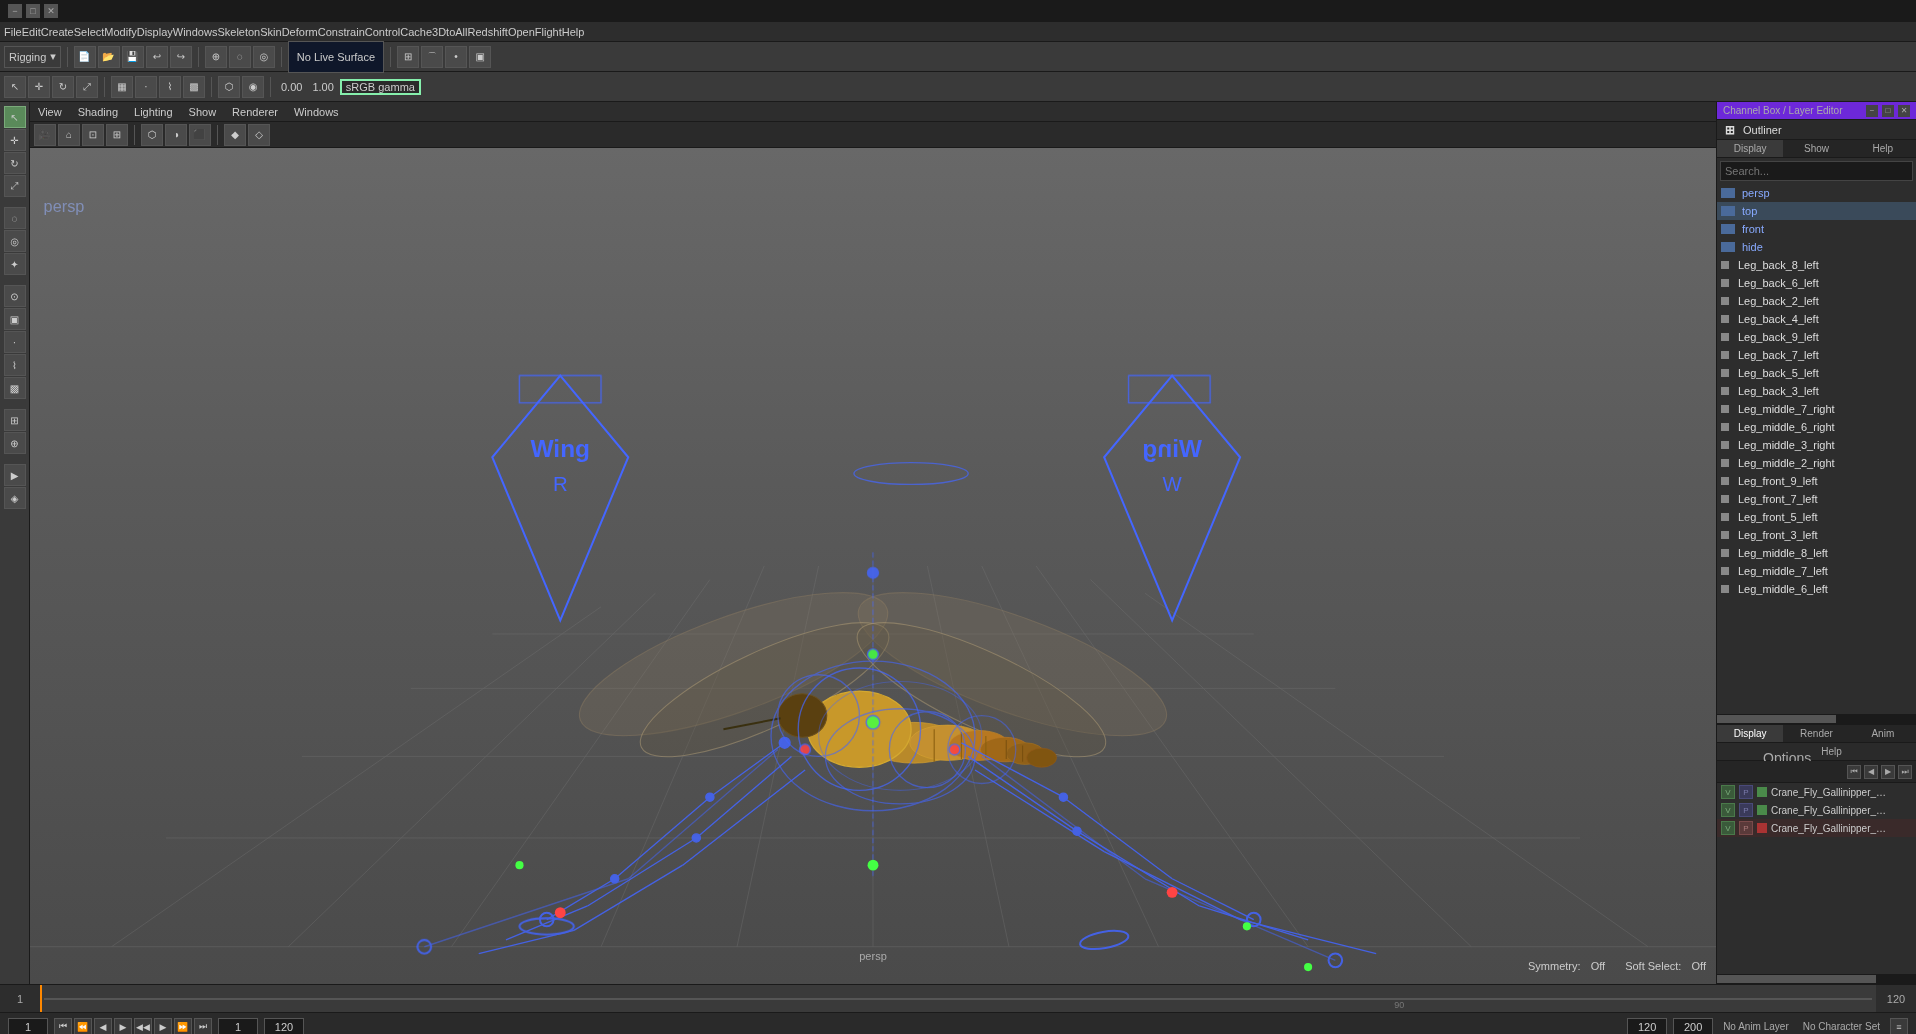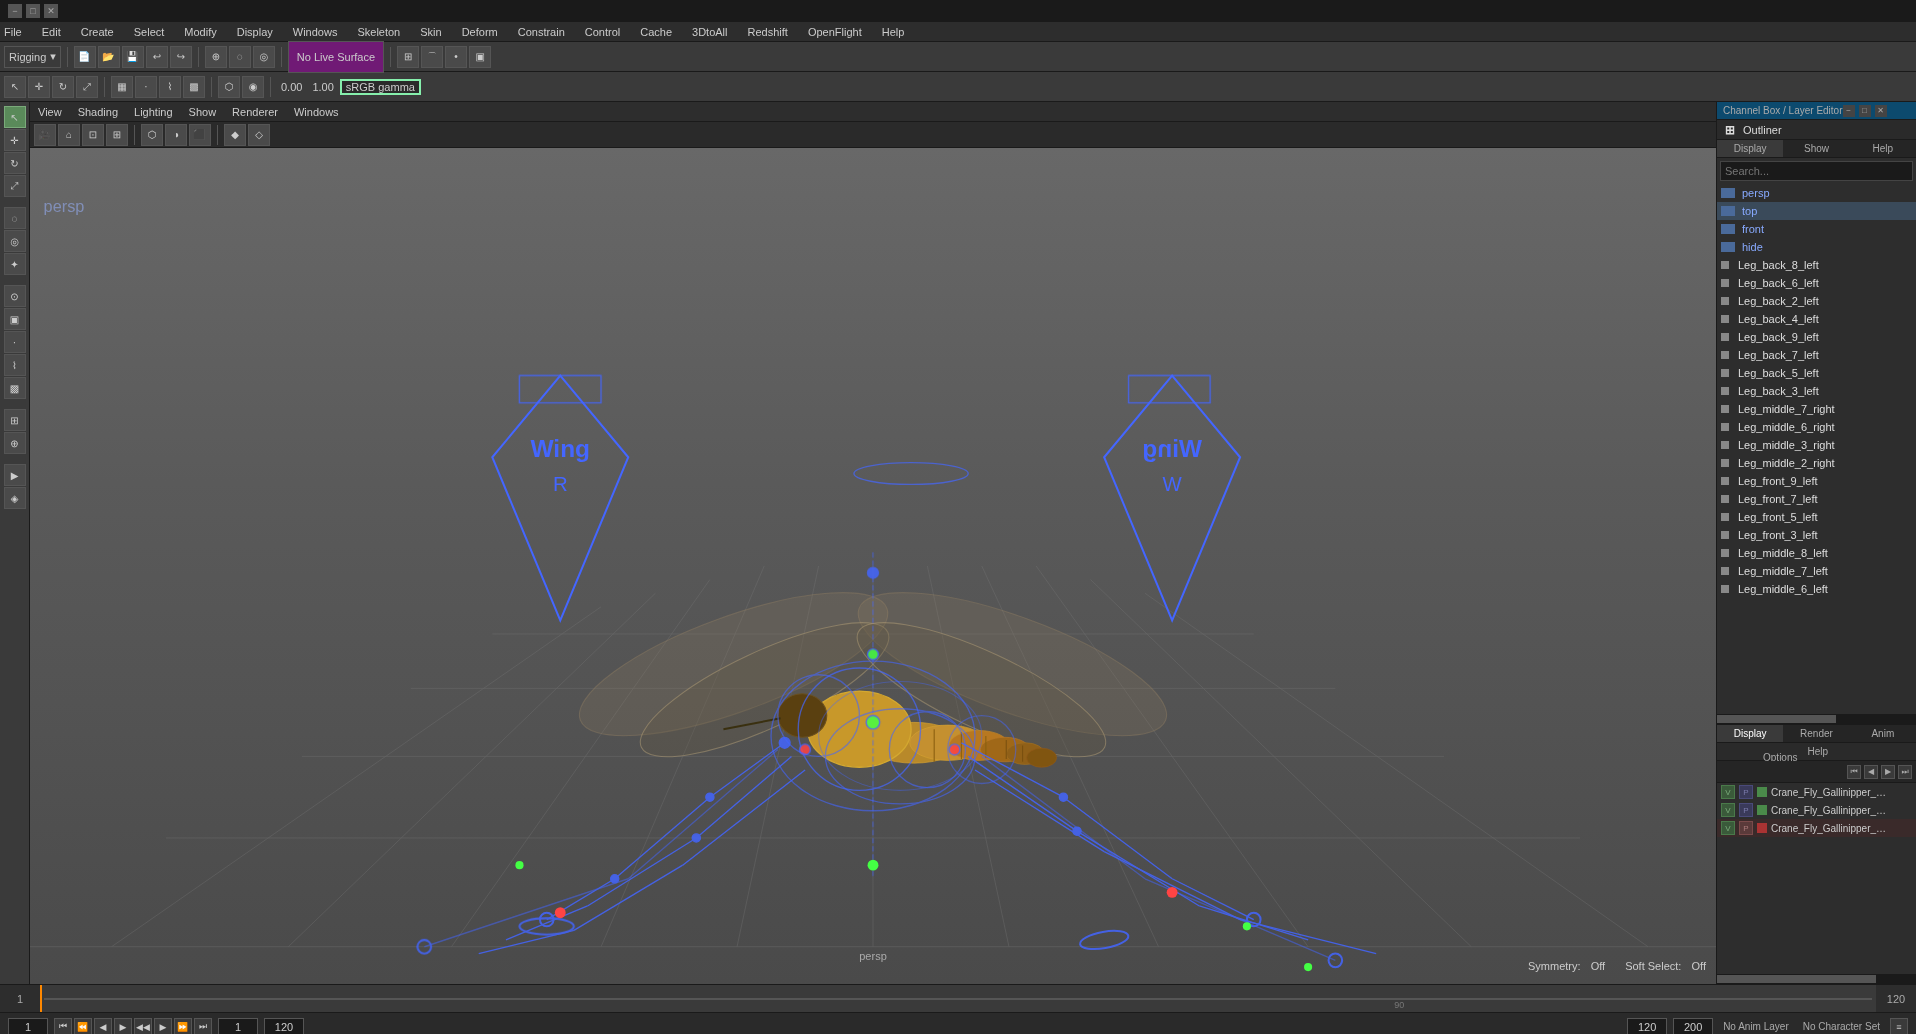--- a/index.html
+++ b/index.html
@@ -5,29 +5,29 @@
     * { margin: 0; padding: 0; box-sizing: border-box; }
     body { width: 1916px; height: 1034px; background: #3c3c3c; font-family: 'Segoe UI', Tahoma, Arial, sans-serif; font-size: 11px; color: #cccccc; overflow: hidden; }
 
     
     #title-bar { height: 22px; background: #1a1a1a; display: flex; align-items: center; justify-content: space-between; padding: 0 8px; }
     #title-bar .title { font-size: 11px; color: #aaa; white-space: nowrap; overflow: hidden; }
     #title-bar .window-controls { display: flex; gap: 4px; }
     #title-bar .win-btn { width: 14px; height: 14px; background: #555; border: none; cursor: pointer; color: #aaa; font-size: 9px; display: flex; align-items: center; justify-content: center; }
 
     
-    #menu-bar { height: 20px; background: #2d2d2d; display: flex; align-items: center; padding: 0 4px; gap: 20px; border-bottom: 1px solid #1a1a1a; }
+    #menu-bar { height: 20px; background: #2d2d2d; display: flex; align-items: center; padding: 0 4px; gap: 0; border-bottom: 1px solid #1a1a1a; }
     #menu-bar span { color: #cccccc; cursor: pointer; font-size: 11px; }
 
     
     #toolbar { height: 30px; background: #3a3a3a; display: flex; align-items: center; padding: 0 4px; gap: 2px; border-bottom: 1px solid #1a1a1a; }
     .toolbar-separator { width: 1px; height: 20px; background: #555; margin: 0 4px; }
     .toolbar-btn { width: 22px; height: 22px; background: #4a4a4a; border: 1px solid #555; cursor: pointer; display: flex; align-items: center; justify-content: center; color: #ccc; font-size: 10px; }
     .toolbar-dropdown { height: 22px; background: #3a3a3a; border: 1px solid #555; color: #ccc; font-size: 11px; padding: 0 4px; cursor: pointer; display: flex; align-items: center; gap: 4px; }
-    .no-live-surface { height: 32px; background: #701a75; border: 1px solid #555; color: #ccc; font-size: 11px; padding: 0 8px; display: flex; align-items: center; }
+    .no-live-surface { height: 32px; background: #0f172a; border: 1px solid #555; color: #ccc; font-size: 11px; padding: 0 8px; display: flex; align-items: center; }
 
     
     #toolbar2 { height: 30px; background: #3a3a3a; display: flex; align-items: center; padding: 0 4px; gap: 2px; border-bottom: 1px solid #1a1a1a; }
 
     
     #main-layout { display: flex; height: calc(1034px - 22px - 20px - 30px - 30px - 28px - 28px); }
     .tool-btn { width: 22px; height: 22px; background: #4a4a4a; border: 1px solid #555; cursor: pointer; display: flex; align-items: center; justify-content: center; color: #ccc; font-size: 10px; }
     .tool-btn.active { background: #5a8a5a; border-color: #7aaa7a; }
     #viewport-header { height: 20px; background: #2d2d2d; display: flex; align-items: center; padding: 0 8px; gap: 16px; border-bottom: 1px solid #1a1a1a; }
     #viewport-header span { font-size: 11px; color: #ccc; cursor: pointer; }
@@ -368,21 +368,21 @@
         <span>Symmetry:&nbsp;&nbsp;<span style="margin-left:4px;">Off</span></span>
         <span>Soft Select:&nbsp;&nbsp;<span style="margin-left:4px;">Off</span></span>
       </div>
 
       <div style="position:absolute; bottom:22px; left:50%; transform:translateX(-50%); font-size:11px; color:#aaa;">persp</div>
     </div>
   </div>
 
   <div id="right-panel" style="width:200px; display:flex; flex-direction:column;">
 
-    <div style="height:18px; background:#0c4a6e; display:flex; align-items:center; padding:0 6px; border-bottom:1px solid #1a1a1a;">
+    <div style="height:18px; background:#6d28d9; display:flex; align-items:center; justify-content:space-between; padding:0 6px; border-bottom:1px solid #1a1a1a;">
       <span style="font-size:10px; color:#aaa;">Channel Box / Layer Editor</span>
       <div style="display:flex; gap:4px;">
         <button style="width:12px;height:12px;background:#444;border:none;color:#aaa;font-size:8px;cursor:pointer;">−</button>
         <button style="width:12px;height:12px;background:#444;border:none;color:#aaa;font-size:8px;cursor:pointer;">□</button>
         <button style="width:12px;height:12px;background:#444;border:none;color:#aaa;font-size:8px;cursor:pointer;">✕</button>
       </div>
     </div>
 
     <div style="height:20px; background:#2a2a2a; display:flex; align-items:center; padding:0 8px; gap:8px; border-bottom:1px solid #1a1a1a;">
       <span style="font-size:12px; color:#ddd; font-weight:bold;">⊞</span>
@@ -501,21 +501,21 @@
     <div id="bottom-right-panel" style="border-top:1px solid #1a1a1a;">
 
       <div style="display:flex; height:18px; background:#252525; border-bottom:1px solid #1a1a1a;">
         <div style="flex:1; display:flex; align-items:center; justify-content:center; font-size:10px; color:#fff; cursor:pointer; background:#3a3a3a;">Display</div>
         <div style="flex:1; display:flex; align-items:center; justify-content:center; font-size:10px; color:#aaa; cursor:pointer;">Render</div>
         <div style="flex:1; display:flex; align-items:center; justify-content:center; font-size:10px; color:#aaa; cursor:pointer;">Anim</div>
       </div>
 
       <div style="height:18px; background:#2a2a2a; display:flex; align-items:center; padding:0 6px; gap:10px; border-bottom:1px solid #1a1a1a;">
         <span style="font-size:10px; color:#fff; cursor:pointer;margin-top:28px;">Layers</span>
-        <span style="font-size:10px; color:#aaa; cursor:pointer;margin-top:12px;">Options</span>
+        <span style="font-size:14px; color:#aaa; cursor:pointer;margin-top:12px;">Options</span>
         <span style="font-size:10px; color:#aaa; cursor:pointer;">Help</span>
       </div>
 
       <div style="height:22px; background:#252525; display:flex; align-items:center; justify-content:flex-end; padding:0 4px; gap:3px; border-bottom:1px solid #1a1a1a;">
         <button style="width:14px;height:14px;background:#3a3a3a;border:1px solid #555;color:#aaa;font-size:8px;cursor:pointer;">⏮</button>
         <button style="width:14px;height:14px;background:#3a3a3a;border:1px solid #555;color:#aaa;font-size:8px;cursor:pointer;">◀</button>
         <button style="width:14px;height:14px;background:#3a3a3a;border:1px solid #555;color:#aaa;font-size:8px;cursor:pointer;">▶</button>
         <button style="width:14px;height:14px;background:#3a3a3a;border:1px solid #555;color:#aaa;font-size:8px;cursor:pointer;">⏭</button>
       </div>
 

